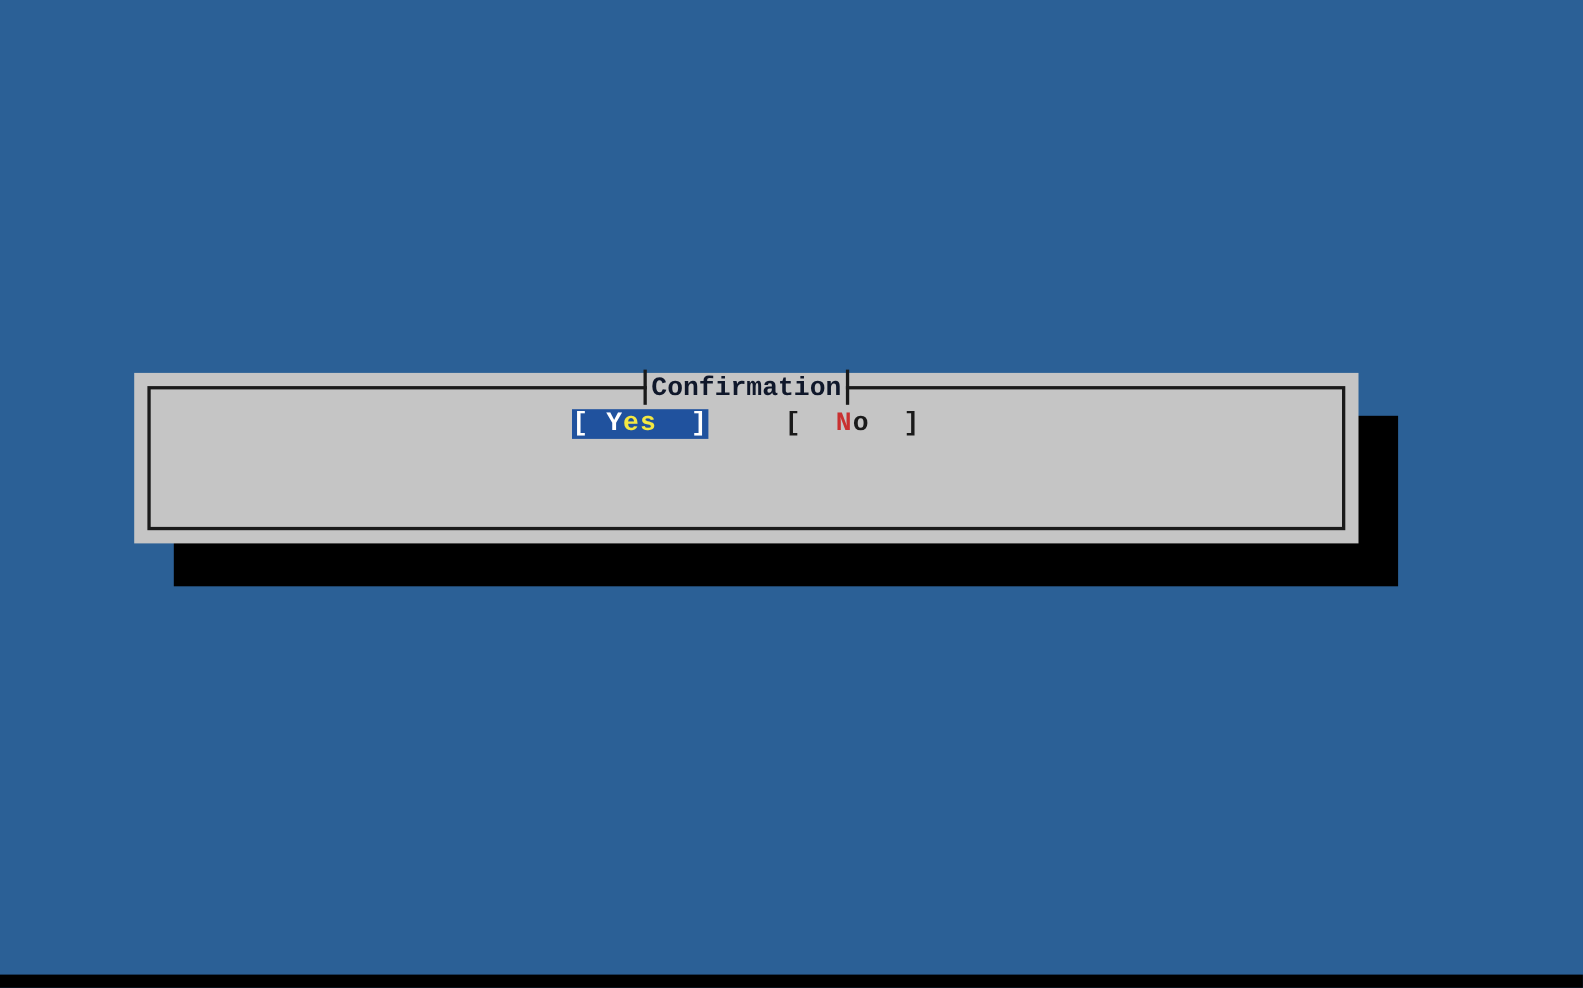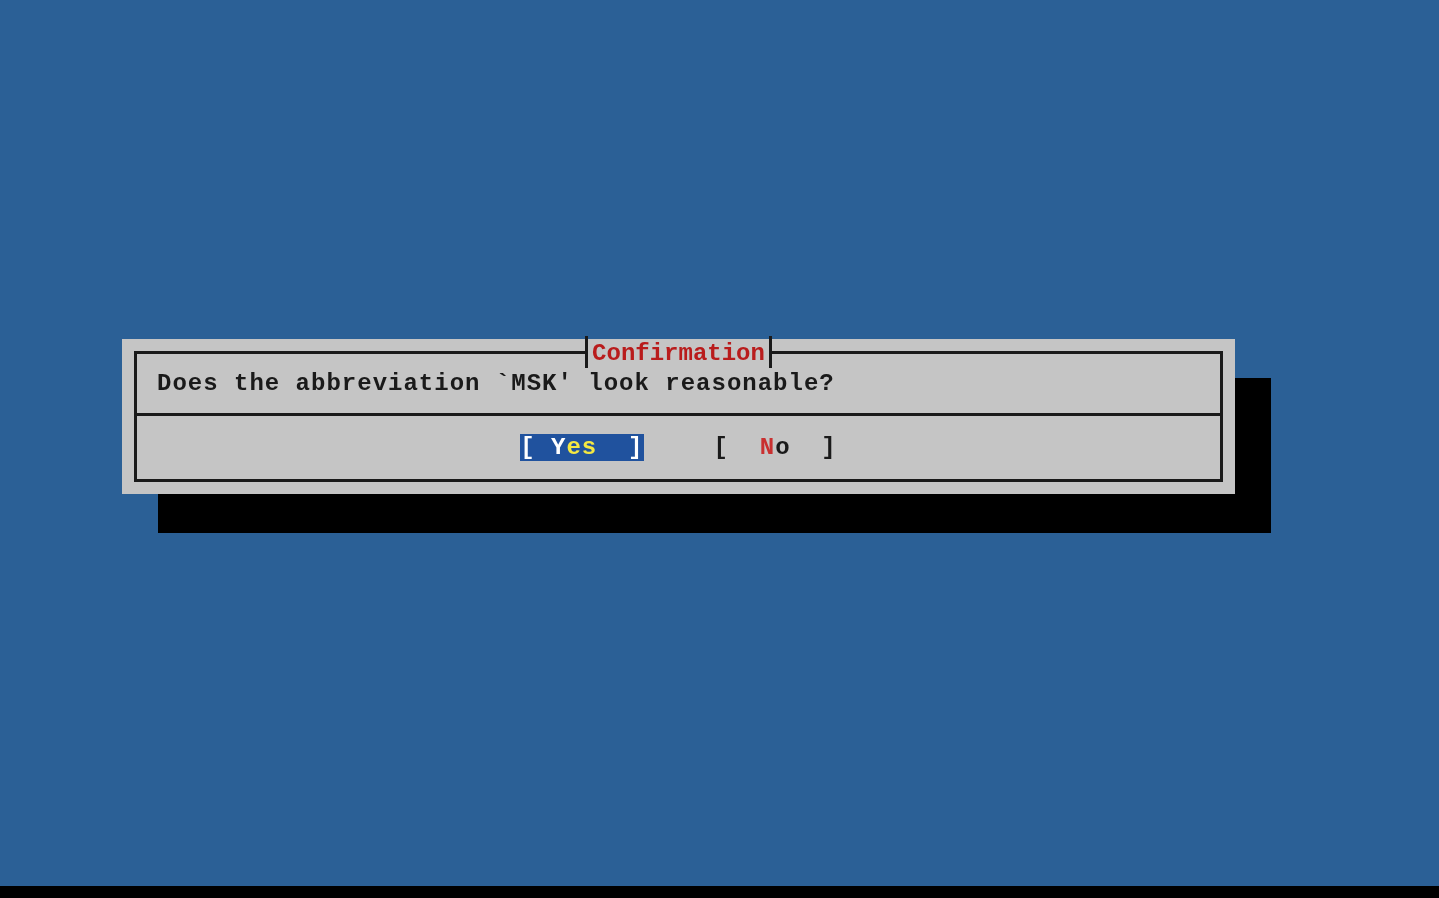--- a/index.html
+++ b/index.html
@@ -57,21 +57,21 @@
       position: absolute;
       top: 1px;
       left: 0;
       width: 100%;
       display: flex;
       justify-content: center;
     }
     
     .dialog-title {
       background-color: #c5c5c5;
-      color: #b91c1c;
+      color: #0f172a;
       padding: 0 4px;
       position: relative;
     }
     
     .dialog-title::before {
       content: "";
       position: absolute;
       left: -3px;
       top: -4px;
       height: 32px;
@@ -129,21 +129,20 @@
 </head>
 <body>
 
 <div class="dialog-shadow"></div>
 
 <div class="dialog">
   <div class="dialog-title-wrap">
     <span class="dialog-title">Confirmation</span>
   </div>
   <div class="dialog-inner">
-    <div class="dialog-message">Does the abbreviation `MSK' look reasonable?</div>
     <div class="dialog-buttons">
       <span class="btn btn-selected"><span>[ </span><span>Y</span><span class="hotkey-rest">es</span><span>  ]</span></span>
       <span class="btn btn-unselected"><span>[  </span><span class="hotkey">N</span><span>o</span><span>  ]</span></span>
     </div>
   </div>
 </div>
 
 <div class="bottom-bar"></div>
 
 </body></html>

